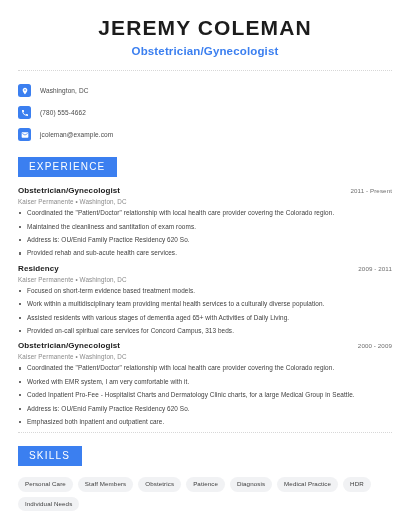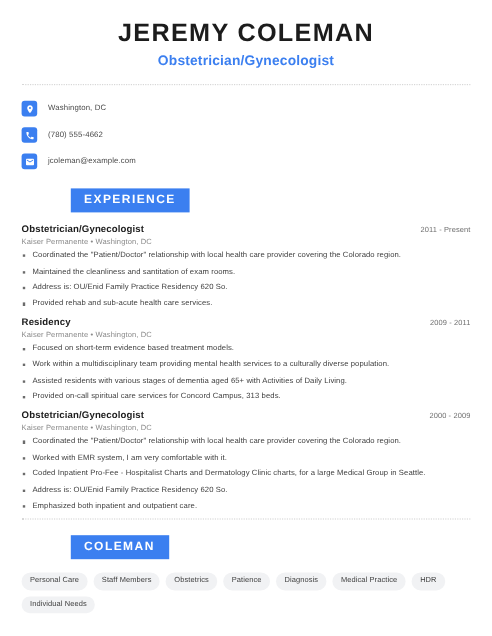--- a/index.html
+++ b/index.html
@@ -87,25 +87,24 @@
   
   .section {
     margin-top: 13px;
   }
 
   .section-badge {
     display: inline-block;
     background: #3b7ff0;
     color: #ffffff;
     font-size: 10px;
-    font-weight: bold;
+    font-weight: normal;
     letter-spacing: 1.2px;
     padding: 5px 12px 5px 11px;
     line-height: 1;
-    margin-left: 41px;
   }
 
   
   .entries { margin-top: 9px; }
 
   .entry { margin-bottom: 7px; }
 
   .entry-head {
     display: flex;
     align-items: baseline;
@@ -274,21 +273,21 @@
           <li>Emphasized both inpatient and outpatient care.</li>
         </ul>
       </div>
 
     </div>
   </div>
 
   <div class="skills-divider"></div>
 
   <div class="skills-section">
-    <div class="section-badge">COLEMAN</div>
+    <div class="section-badge">SKILLS</div>
 
     <div class="skill-chips">
       <span class="chip">Personal Care</span>
       <span class="chip">Staff Members</span>
       <span class="chip">Obstetrics</span>
       <span class="chip">Patience</span>
       <span class="chip">Diagnosis</span>
       <span class="chip">Medical Practice</span>
       <span class="chip">HDR</span>
       <span class="chip">Individual Needs</span>

